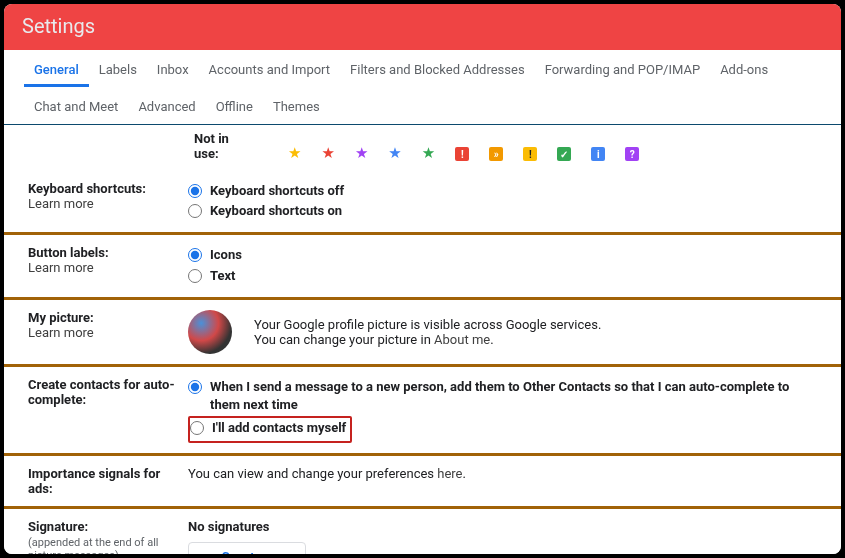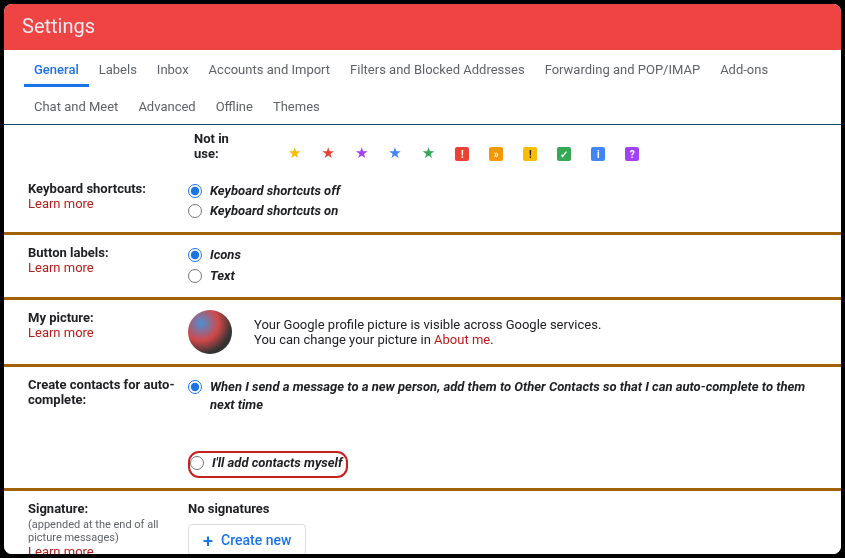--- a/index.html
+++ b/index.html
@@ -74,62 +74,61 @@
     padding-right: 10px;
   }
   .label-col .sub {
     font-weight: 400;
     font-size: 11px;
     color: #5f6368;
     display: block;
     margin-top: 2px;
   }
   .label-col a, .content a {
-    color: #b91c1c;
+    color: #404040;
     text-decoration: none;
     font-weight: 400;
     font-size: 13px;
   }
   .val-col { flex: 1; }
   .radio-line {
     display: flex;
     align-items: flex-start;
     gap: 8px;
     margin: 1px 0 2px;
     line-height: 1.4;
   }
   .radio-line input[type=radio] {
     margin-top: 2px;
     accent-color: #1a73e8;
     width: 14px; height: 14px;
     flex-shrink: 0;
   }
   .radio-line .rb-label { flex: 1; }
-  .radio-line .bold { font-weight: 700; font-style: italic; }
+  .radio-line .bold { font-weight: 700; }
   .stars-row {
     display: flex;
     align-items: flex-end;
     gap: 20px;
     margin-left: 6px;
   }
   .stars-row .lbl { font-weight: 700; margin-right: 14px; width: 60px; }
   .star { font-size: 15px; line-height: 1; }
   .sq { width: 14px; height: 14px; display: inline-flex; align-items:center; justify-content:center; font-size:10px; font-weight:700; color:#fff; border-radius:2px;}
   .avatar {
     width: 44px; height: 44px; border-radius: 50%;
     background: radial-gradient(circle at 30% 30%, #4a90d9, #d14848 40%, #333 70%);
     flex-shrink: 0;
   }
   .pic-row { display:flex; gap: 22px; align-items:center; }
   .highlight-box {
     border: 2px solid #c5221f;
-    border-radius: 11px;
+    border-radius: 2px;
     padding: 0 4px 2px 0;
     display: inline-block;
-    margin-top: 35px;
   }
   .btn-outline {
     display: inline-flex;
     align-items: center;
     gap: 8px;
     border: 1px solid #dadce0;
     border-radius: 4px;
     padding: 7px 14px;
     color: #1a73e8;
     font-size: 14px;
@@ -240,20 +239,28 @@
       </div>
       <div class="val-col" id="contacts-opts"><label class="radio-line">
               <input type="radio" name="contacts" checked="" style="">
               <span class="rb-label bold">When I send a message to a new person, add them to Other Contacts so that I can auto-complete to them next time</span>
             </label><span class="highlight-box"><label class="radio-line">
                 <input type="radio" name="contacts" style="">
                 <span class="rb-label bold">I'll add contacts myself</span>
               </label></span></div>
     </div>
 
+    <div class="row">
+      <div class="label-col">
+        <span>Importance signals for ads:</span>
+      </div>
+      <div class="val-col">
+        <span>You can view and change your preferences </span><a href="#">here</a><span>.</span>
+      </div>
+    </div>
 
     <div class="row">
       <div class="label-col">
         <span>Signature:</span>
         <span class="sub">(appended at the end of all picture messages)</span>
         <a href="#">Learn more</a>
       </div>
       <div class="val-col">
         <div style="font-weight:700">No signatures</div>
         <div class="btn-outline">

